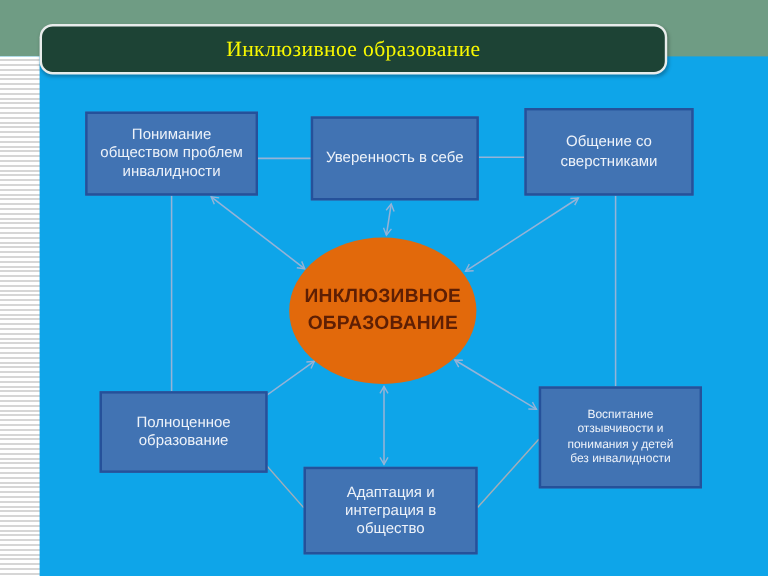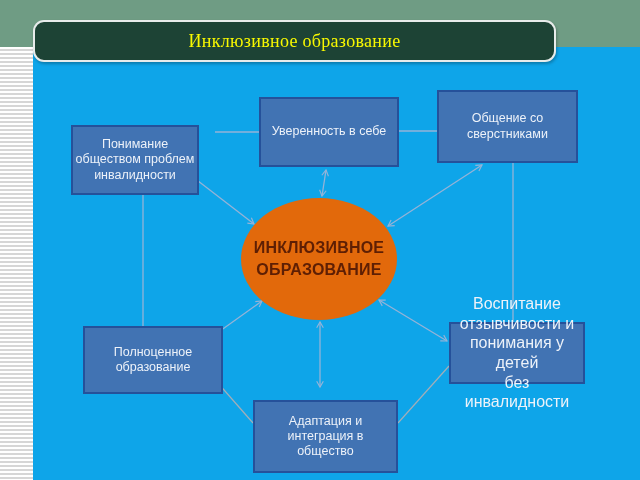--- a/index.html
+++ b/index.html
@@ -21,26 +21,26 @@
   .title-bar span{
     font-family:"Liberation Serif","DejaVu Serif",serif;
     font-size:18px;color:#f8f800;letter-spacing:0.3px;
   }
   .box{
     position:absolute;background:#4173b3;border:2px solid #25519a;box-sizing:border-box;
     display:flex;align-items:center;justify-content:center;text-align:center;
     color:#edf2f9;font-size:12.5px;line-height:1.22;
   }
   .box span{white-space:pre-line;}
-  .b1{left:71px;top:93px;width:128px;height:70px;margin-top:32px;}
+  .b1{left:71px;top:93px;width:144px;height:70px;}
   .b2{left:259px;top:97px;width:140px;height:70px;}
   .b3{left:437px;top:90px;width:141px;height:73px;}
   .b4{left:63px;top:326px;width:140px;height:68px;margin-left:20px;}
-  .b5{left:253px;top:389px;width:145px;height:73px;margin-top:11px;}
-  .b6{left:449px;top:322px;width:136px;height:62px;font-size:16px;}
+  .b5{left:253px;top:389px;width:145px;height:73px;}
+  .b6{left:449px;top:322px;width:136px;height:85px;font-size:10px;}
   .center-ellipse{
     position:absolute;left:241px;top:198px;width:156px;height:122px;border-radius:50%;
     background:#e2690b;display:flex;align-items:center;justify-content:center;text-align:center;
   }
   .center-ellipse span{
     white-space:pre-line;font-weight:bold;font-size:16px;line-height:1.35;
     color:#5e1f04;letter-spacing:0.2px;
   }
   .connectors{position:absolute;left:0;top:0;width:640px;height:480px;pointer-events:none;}
   .cline{stroke:#95b3d7;stroke-width:1.3;fill:none;}

